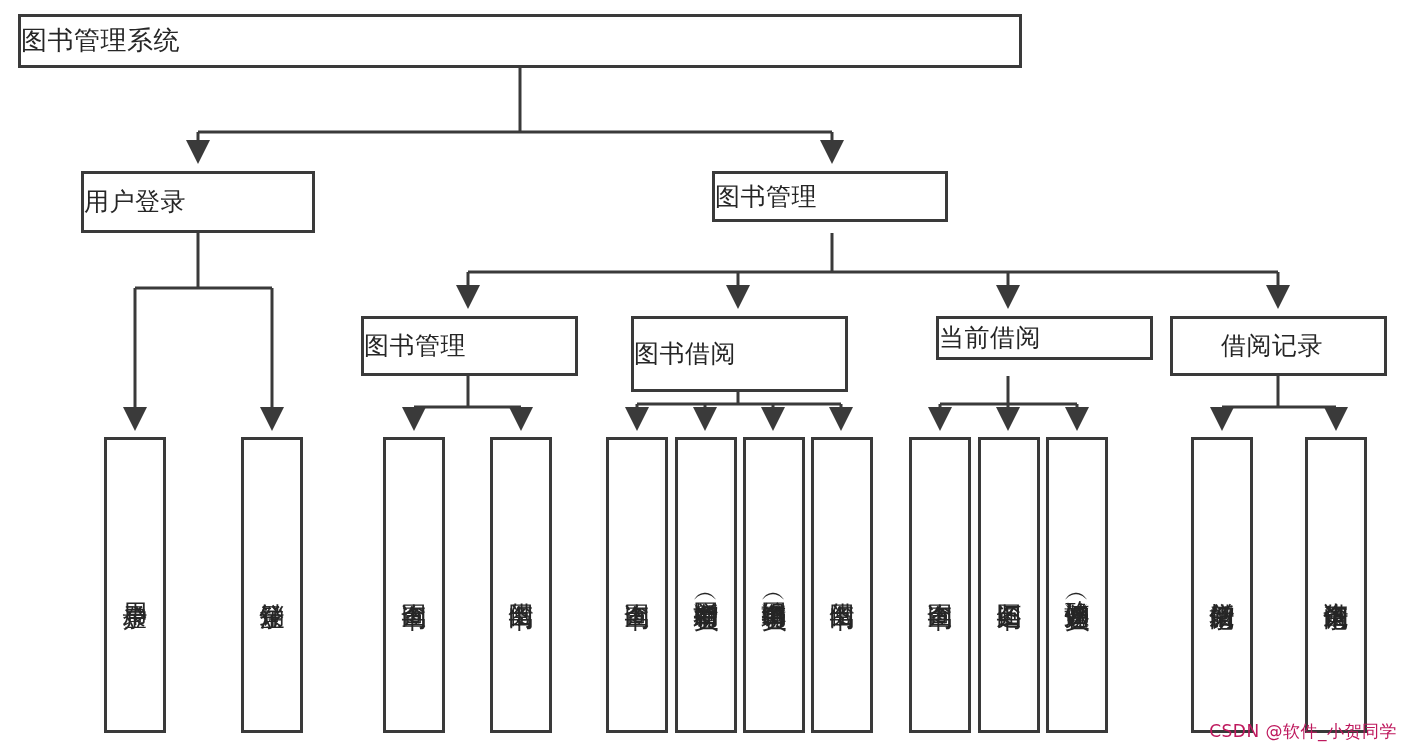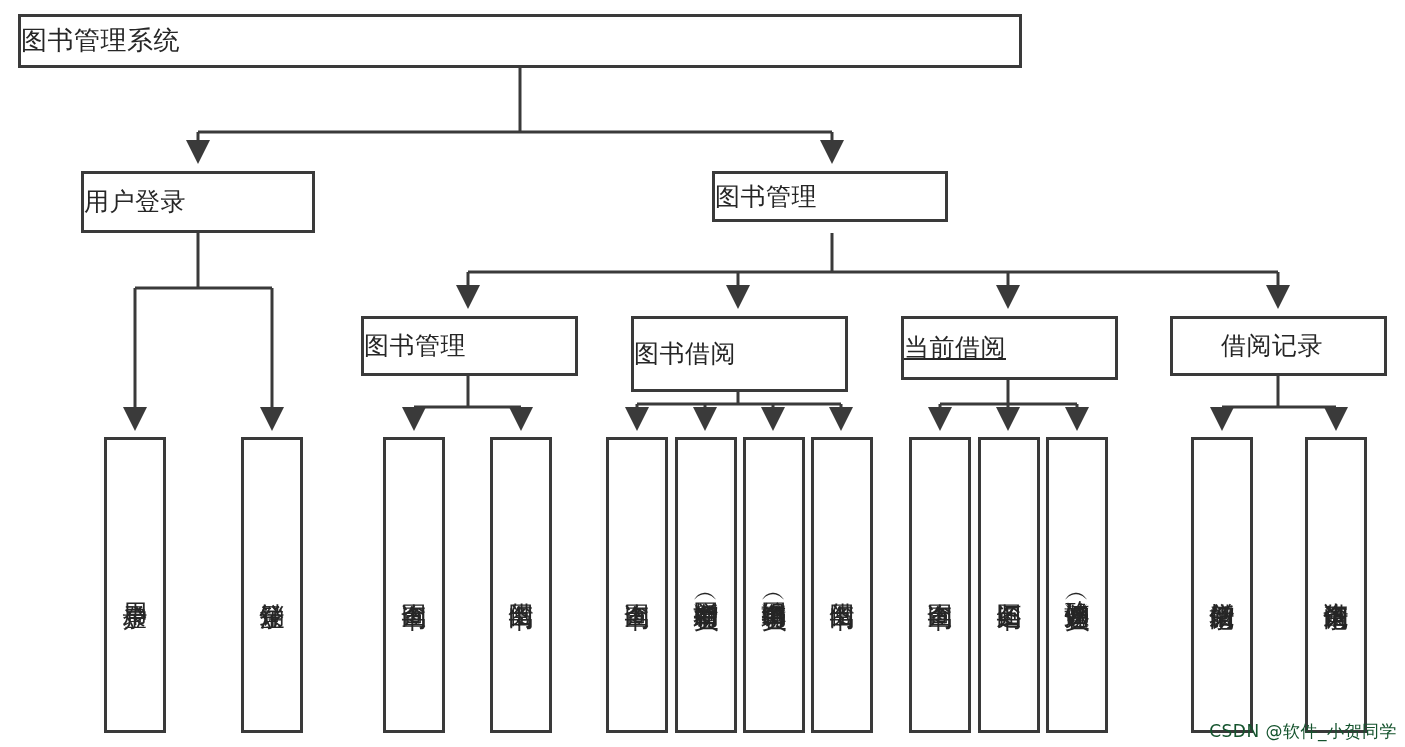--- a/index.html
+++ b/index.html
@@ -57,21 +57,21 @@
   }
   .node.vert span {
     writing-mode: vertical-rl;
     text-orientation: upright;
   }
   .watermark {
     position: absolute;
     right: 8px;
     bottom: 4px;
     font-size: 17px;
-    color: #14532d;
+    color: #be185d;
     letter-spacing: 0.5px;
     white-space: nowrap;
   }
 </style>
 </head>
 <body>
 
 <div id="stage">
 
   <svg class="wires" viewBox="0 0 1405 747">
@@ -134,21 +134,21 @@
   <div class="node horiz" style="left:712px; top:171px; width:236px; height:51px;">
     <span>图书管理</span>
   </div>
 
   <div class="node horiz" style="left:361px; top:316px; width:217px; height:60px;">
     <span>图书管理</span>
   </div>
   <div class="node horiz" style="left:631px; top:316px; width:217px; height:76px;">
     <span>图书借阅</span>
   </div>
-  <div class="node horiz" style="left:901px; top:316px; width:217px; height:64px;text-decoration:underline;">
+  <div class="node horiz" style="left:936px; top:316px; width:217px; height:44px;">
     <span>当前借阅</span>
   </div>
   <div class="node horiz" style="left:1170px; top:316px; width:217px; height:60px;padding-left:48px;">
     <span>借阅记录</span>
   </div>
 
   <div class="node vert" style="left:104px; top:437px; width:62px; height:296px;">
     <span>用户登录</span>
   </div>
   <div class="node vert" style="left:241px; top:437px; width:62px; height:296px;">

